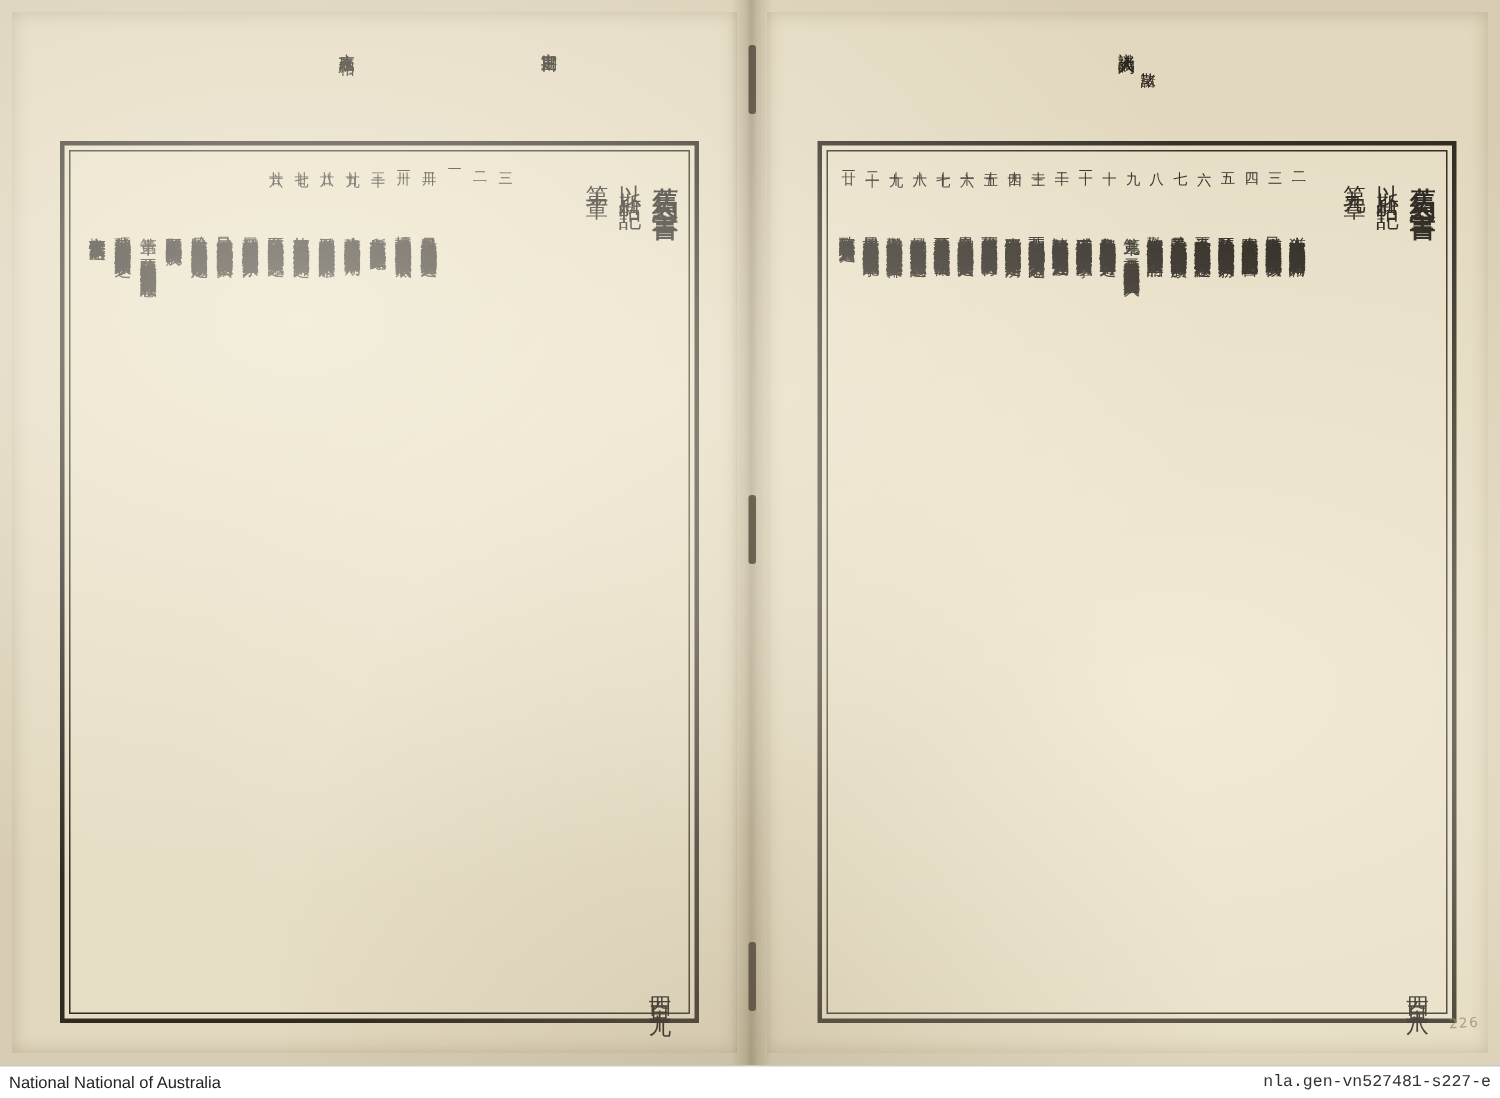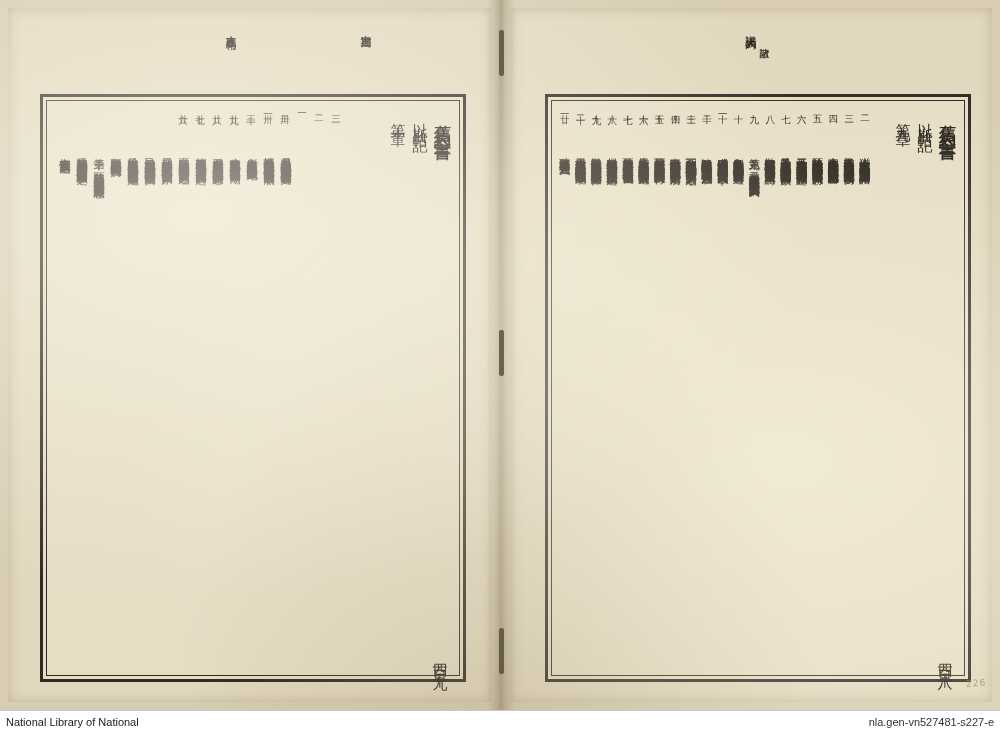--- a/index.html
+++ b/index.html
@@ -191,21 +191,21 @@
     border-top: 1px solid #c9c9c9;
     font-size: 11px;
     color: #222;
     display: flex;
     align-items: center;
     justify-content: space-between;
     padding: 0 6px;
     box-sizing: border-box;
     font-family: "Liberation Sans", sans-serif;
   }
-  #footer .right { color: #333; }
+  #footer .right { color: #333; font-family: Liberation Mono, monospace; }
 </style>
 </head>
 <body>
 
 <div id="scan">
 
   <div class="gutter"></div>
   <div class="stitch" style="top:30px;height:46px;"></div>
   <div class="stitch" style="top:330px;height:46px;"></div>
   <div class="stitch" style="top:628px;height:46px;"></div>
@@ -315,15 +315,15 @@
         <div class="t-main vtext">舊約全書</div>
       </div>
       <div class="pagenum vtext" style="right:14px;">四百三十八</div>
     </div>
 
     <div class="stamp">226</div>
   </div>
 </div>
 
 <div id="footer">
-  <span class="left">National Library of National</span>
+  <span class="left">National National of Australia</span>
   <span class="right">nla.gen-vn527481-s227-e</span>
 </div>
 
 </body></html>

